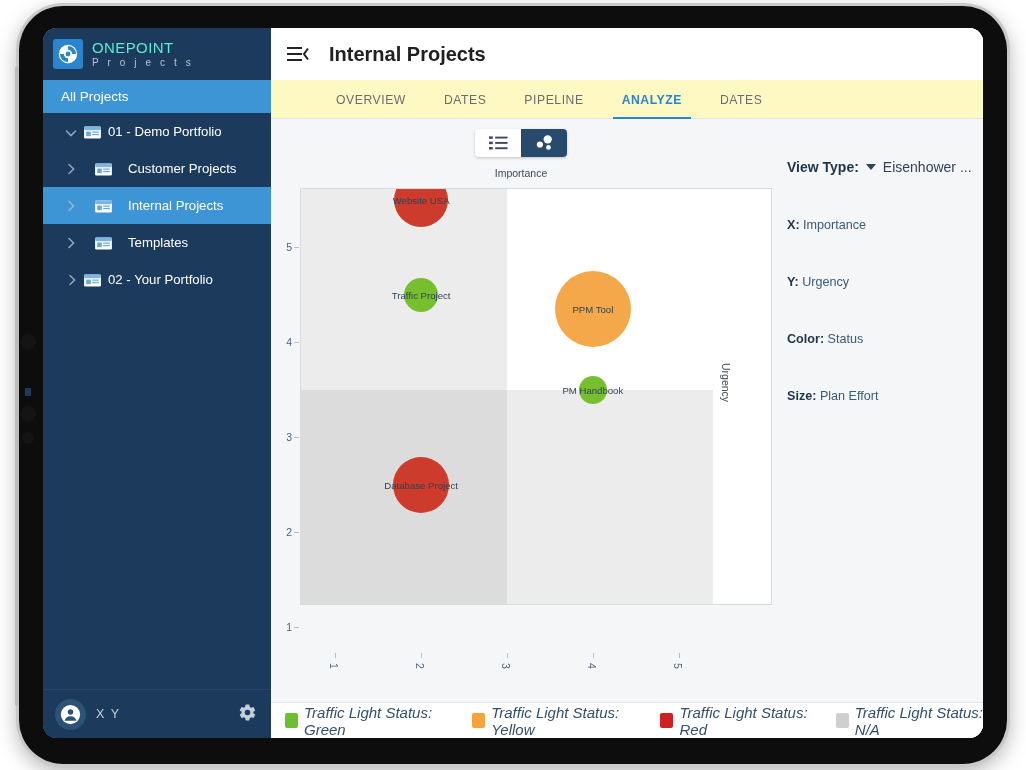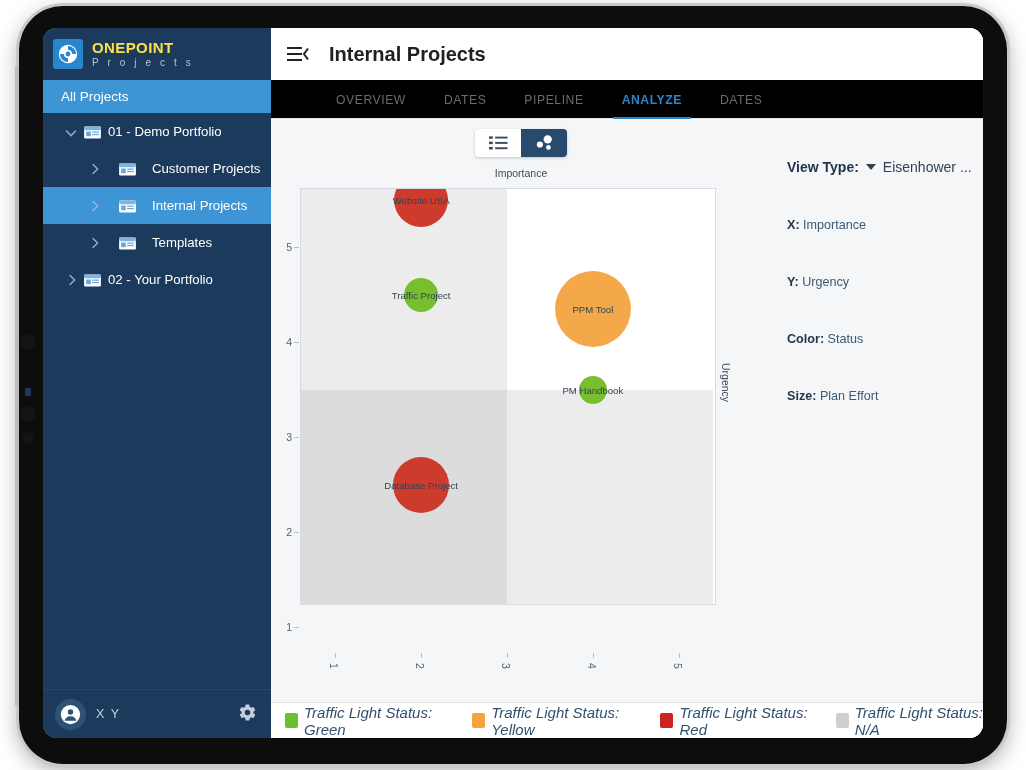--- a/index.html
+++ b/index.html
@@ -29,49 +29,49 @@
   }
 
   
   .sidebar{
     width:228px;height:710px;background:#1b3a5c;flex:0 0 228px;
     position:relative;display:flex;flex-direction:column;
   }
   .brand{height:52px;background:#1b3a5c;display:flex;align-items:center;padding:0 0 0 10px;gap:9px;}
   .brand-logo{width:30px;height:30px;background:#2a85cc;border-radius:3px;display:flex;align-items:center;justify-content:center;flex:0 0 30px;}
   .brand-text{display:flex;flex-direction:column;line-height:1;}
-  .brand-top{color:#fde047;font-size:15px;font-weight:bold;letter-spacing:.4px;}
+  .brand-top{color:#5eead4;font-size:15px;font-weight:normal;letter-spacing:.4px;}
   .brand-bot{color:#b8c6d4;font-size:10px;letter-spacing:3.1px;margin-top:3px;}
 
   .allprojects{
     height:33px;background:#3d95d6;color:#ffffff;display:flex;align-items:center;
     padding-left:18px;font-size:13.5px;
   }
   .tree{flex:1 1 auto;overflow:hidden;padding-top:0;}
   .node{height:37px;display:flex;align-items:center;color:#ffffff;font-size:13.2px;gap:7px;}
   .node.sel{background:#3d95d6;}
   .node .chev{width:12px;height:12px;flex:0 0 12px;display:inline-block;opacity:.85;}
   .ind0{padding-left:22px;text-align:right;}
-  .ind1{padding-left:48px;gap:16px;}
+  .ind1{padding-left:24px;gap:16px;}
   .folder{width:17px;height:14px;flex:0 0 17px;display:inline-block;}
 
   .userbar{
     height:48px;background:#1b3a5c;border-top:1px solid rgba(255,255,255,.06);
     display:flex;align-items:center;padding:0 14px 0 12px;gap:10px;
   }
   .avatar{width:31px;height:31px;border-radius:50%;background:#2d5275;display:flex;align-items:center;justify-content:center;flex:0 0 31px;}
   .uname{color:#c3cfdb;font-size:12.5px;letter-spacing:1.6px;flex:1 1 auto;}
 
   
   .main{flex:1 1 auto;display:flex;flex-direction:column;background:#ffffff;position:relative;}
   .topbar{height:52px;display:flex;align-items:center;padding-left:16px;gap:20px;background:#fff;}
   .hamb{width:22px;height:16px;flex:0 0 22px;cursor:pointer;}
   .pgtitle{font-size:20px;color:#212121;font-weight:bold;}
 
-  .tabs{height:38px;display:flex;align-items:flex-end;gap:0;background:#000000;border-bottom:1px solid #e4e4e4;padding-left:46px;}
+  .tabs{height:38px;display:flex;align-items:flex-end;gap:0;background:#fef9c3;border-bottom:1px solid #e4e4e4;padding-left:46px;}
   .tab{
     font-size:12.2px;letter-spacing:.55px;color:#6b6b6b;
     padding:0 19px 11px 19px;cursor:pointer;position:relative;
   }
   .tab.active{color:#2a85cc;font-weight:bold;}
   .tab.active::after{content:"";position:absolute;left:10px;right:10px;bottom:-1px;height:2.5px;background:#2a85cc;}
 
   .content{flex:1 1 auto;background:#f5f6f8;position:relative;display:flex;}
   .chartcol{flex:1 1 auto;position:relative;}
   .rightcol{width:212px;flex:0 0 212px;position:relative;padding-top:40px;}
@@ -85,21 +85,21 @@
   .tg.off{background:#ffffff;}
   .tg.on{background:#274a6d;}
 
   
   .chartwrap{position:absolute;left:0;top:48px;right:0;bottom:0;}
   .chart-title{
     position:absolute;top:0;left:0;right:0;text-align:center;
     font-size:10.5px;color:#3d4a5c;
   }
   .plot{
-    position:absolute;left:29px;top:21px;width:416px;height:417px;
+    position:absolute;left:29px;top:21px;width:472px;height:417px;
     background:#ffffff;border:1px solid #d7dae0;box-sizing:border-box;overflow:hidden;
   }
   .quad{position:absolute;}
   .bubble{
     position:absolute;border-radius:50%;
   }
   .blabel{
     position:absolute;font-size:9.6px;color:#2f4256;white-space:nowrap;
     transform:translate(-50%,-50%);pointer-events:none;
   }

